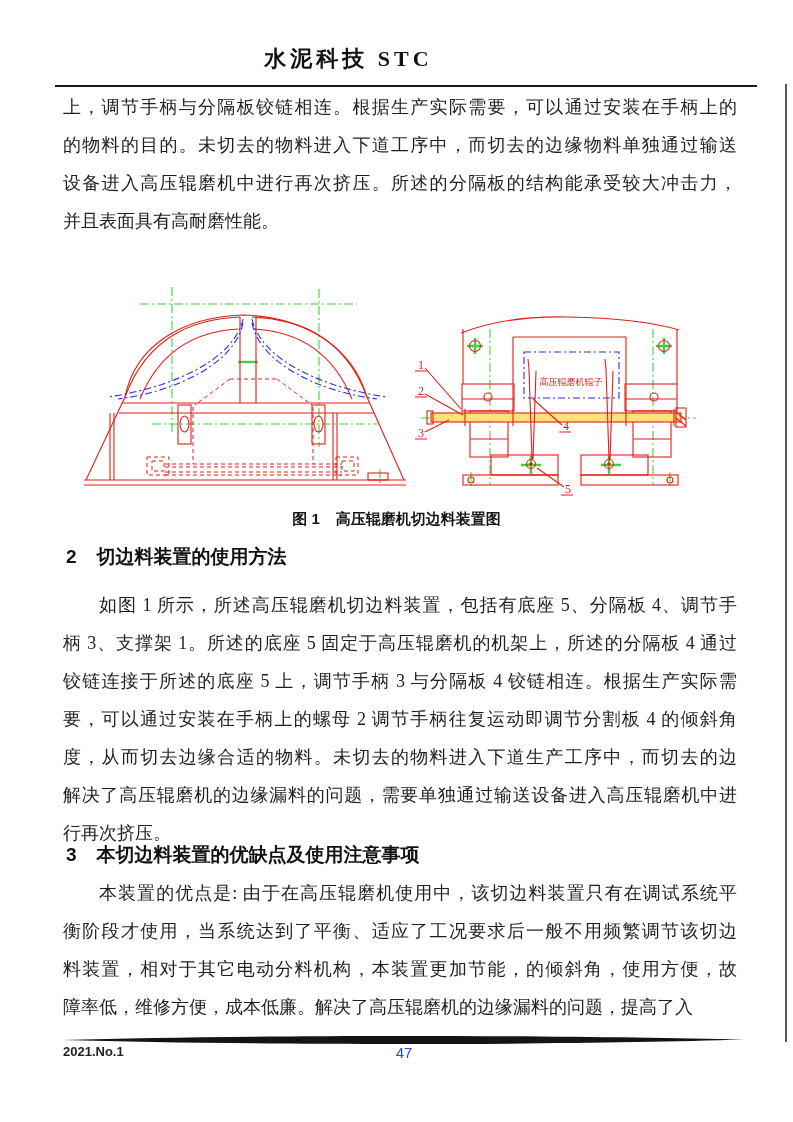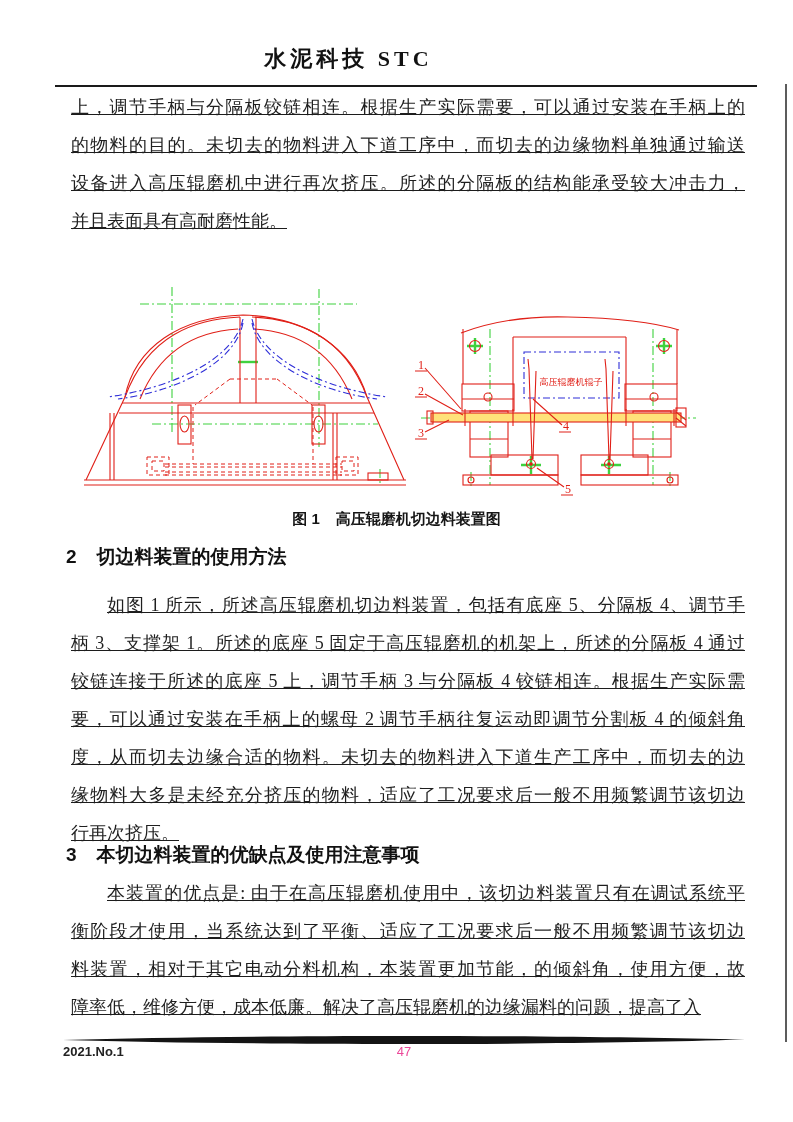--- a/index.html
+++ b/index.html
@@ -8,21 +8,21 @@
     margin:0 auto; overflow:hidden;
     font-family:"Liberation Serif","DejaVu Serif",serif; color:#1c1c1c;
   }
   .hdr-title {
     position:absolute; top:44px; left:0; width:697px; text-align:center;
     font-size:22px; font-weight:700; letter-spacing:4px; color:#111;
   }
   .hdr-rule { position:absolute; top:85px; left:55px; width:702px; height:2px; background:#1a1a1a; }
   .scan-line { position:absolute; top:84px; left:785px; width:2px; height:958px; background:#3f3f3f; opacity:.85; }
 
-  .para { position:absolute; left:71px; width:674px;text-decoration:underline; }
+  .para { position:absolute; left:63px; width:674px; }
   .jline {
     height:38px; line-height:38px; font-size:18px;
     text-align:justify; text-align-last:justify; white-space:nowrap;
     overflow:hidden; color:#1f1f1f;
   }
   .jline.last { text-align-last:left; }
   .jline.indent { text-indent:2em; }
 
   .sec-head {
     position:absolute; left:66px; width:671px; height:32px; line-height:32px;
@@ -48,21 +48,21 @@
   .gc { stroke:#3fd23f; stroke-width:1.1; fill:none; stroke-dasharray:9 3 2 3; }
   .gs { stroke:#3fd23f; stroke-width:2.4; fill:none; }
   .bc { stroke:#2f2fd8; stroke-width:1.1; fill:none; stroke-dasharray:7 3 2 3; }
   .shaft { fill:#ffe27a; stroke:#e02018; stroke-width:1.1; }
   .ptxt { font-family:"Liberation Serif","DejaVu Serif",serif; font-size:12px; fill:#e02018; }
   .rtxt { font-family:"Liberation Sans","DejaVu Sans",sans-serif; font-size:9px; fill:#e02018; }
 
   .ftr-rule { position:absolute; top:1035px; left:63px; }
   .ftr-page {
     position:absolute; top:1044px; left:63px; width:682px; text-align:center;
-    font-family:"Liberation Sans","DejaVu Sans",sans-serif; font-size:13px; color:#ec4899;
+    font-family:"Liberation Sans","DejaVu Sans",sans-serif; font-size:15px; color:#1d4ed8;
   }
   .ftr-issue {
     position:absolute; top:1044px; left:63px; width:682px; 
     font-family:"Liberation Sans","DejaVu Sans",sans-serif; font-size:13px; font-weight:700; color:#222;
   }
 </style>
 </head>
 <body>
 
 <div class="page">
@@ -171,21 +171,21 @@
   <div class="sec-head" style="top:541px">
     <span class="num">2</span><span>切边料装置的使用方法</span>
   </div>
 
   <div class="para" style="top:586px">
     <div class="jline indent">如图 1 所示，所述高压辊磨机切边料装置，包括有底座 5、分隔板 4、调节手</div>
     <div class="jline">柄 3、支撑架 1。所述的底座 5 固定于高压辊磨机的机架上，所述的分隔板 4 通过</div>
     <div class="jline">铰链连接于所述的底座 5 上，调节手柄 3 与分隔板 4 铰链相连。根据生产实际需</div>
     <div class="jline">要，可以通过安装在手柄上的螺母 2 调节手柄往复运动即调节分割板 4 的倾斜角</div>
     <div class="jline">度，从而切去边缘合适的物料。未切去的物料进入下道生产工序中，而切去的边</div>
-    <div class="jline">缘物料大多是未经充分挤压的物料，适应了工况要求后一般不用频繁调节该切边</div>
+    <div class="jline">解决了高压辊磨机的边缘漏料的问题，需要单独通过输送设备进入高压辊磨机中进</div>
     <div class="jline last">行再次挤压。</div>
   </div>
 
   <div class="sec-head" style="top:839px">
     <span class="num">3</span><span>本切边料装置的优缺点及使用注意事项</span>
   </div>
 
   <div class="para" style="top:874px">
     <div class="jline indent">本装置的优点是: 由于在高压辊磨机使用中，该切边料装置只有在调试系统平</div>
     <div class="jline">衡阶段才使用，当系统达到了平衡、适应了工况要求后一般不用频繁调节该切边</div>

